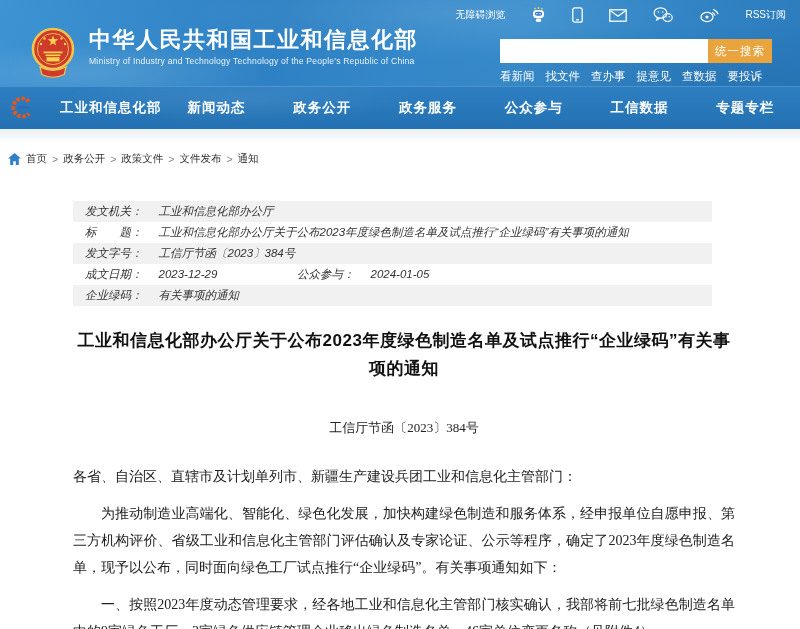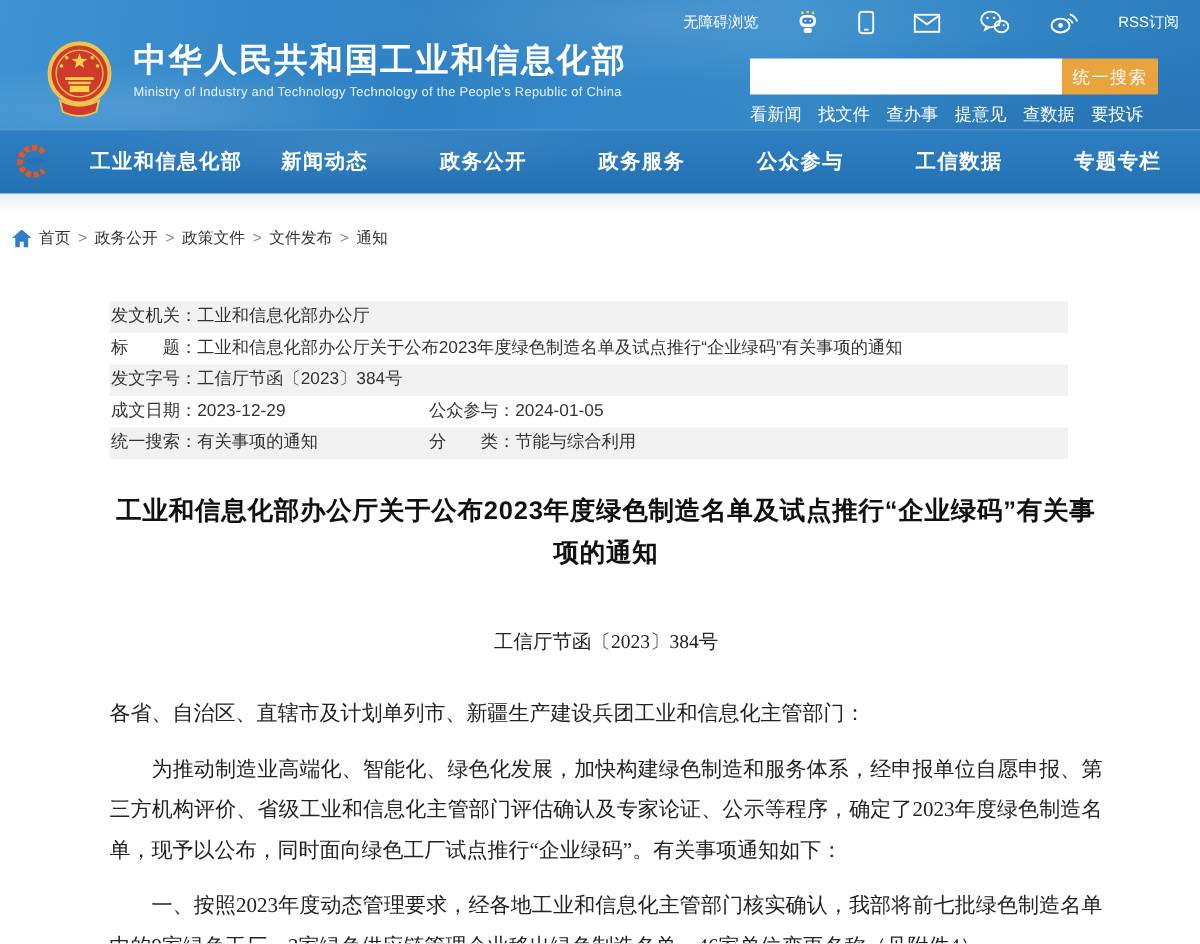--- a/index.html
+++ b/index.html
@@ -50,26 +50,26 @@
   
   .breadcrumb { display:flex; align-items:center; margin:10px 0 0 8px; font-size:10.5px; color:#333; }
   .breadcrumb a { color:#333; text-decoration:none; }
   .crumb-sep { color:#888; margin:0 5px; }
   .home-icon { margin-right:5px; display:flex; }
 
   
   .doc-card { width:662px; margin:35px 0 0 73px; }
 
   .meta-table { width:639px; font-size:11.5px; color:#333; }
-  .meta-row { display:flex; align-items:center; min-height:21px; line-height:21px; padding-left:1px; }
+  .meta-row { display:flex; align-items:center; min-height:21px; line-height:21px; padding-left:12px;font-style:italic; }
   .meta-row.alt { background:#f1f1f1; }
   .meta-cell { display:flex; }
   .meta-cell.first-col { width:212px; }
   .meta-label { white-space:pre; color:#333; }
-  .meta-value { color:#333; }
+  .meta-value { color:#333;margin-left:16px; }
 
   .article-title { margin:21px auto 0; width:655px; text-align:center; font-size:17px;
     font-weight:bold; color:#111; line-height:28px; letter-spacing:.5px; }
 
   .doc-body { font-family:"Liberation Serif","DejaVu Serif",serif; color:#222; }
   .doc-number { margin-top:36px; text-align:center; font-size:13px; color:#222; }
   .salutation { margin-top:26px; font-size:14px; line-height:27px; }
   .para { margin-top:10px; font-size:14px; line-height:27px; text-indent:2em; text-align:justify; }
 </style>
 </head>
@@ -228,26 +228,22 @@
           <span class="meta-label">成文日期：</span>
           <span class="meta-value">2023-12-29</span>
         </span>
         <span class="meta-cell">
           <span class="meta-label">公众参与：</span>
           <span class="meta-value">2024-01-05</span>
         </span>
       </div>
       <div class="meta-row alt">
         <span class="meta-cell first-col">
-          <span class="meta-label">统一搜索：</span>
+          <span class="meta-label">企业绿码：</span>
           <span class="meta-value">有关事项的通知</span>
-        </span>
-        <span class="meta-cell">
-          <span class="meta-label">分　　类：</span>
-          <span class="meta-value">节能与综合利用</span>
         </span>
       </div>
     </div>
 
     <h1 class="article-title">工业和信息化部办公厅关于公布2023年度绿色制造名单及试点推行“企业绿码”有关事项的通知</h1>
 
     <div class="doc-body">
       <div class="doc-number">工信厅节函〔2023〕384号</div>
       <div class="salutation">各省、自治区、直辖市及计划单列市、新疆生产建设兵团工业和信息化主管部门：</div>
       <p class="para">为推动制造业高端化、智能化、绿色化发展，加快构建绿色制造和服务体系，经申报单位自愿申报、第三方机构评价、省级工业和信息化主管部门评估确认及专家论证、公示等程序，确定了2023年度绿色制造名单，现予以公布，同时面向绿色工厂试点推行“企业绿码”。有关事项通知如下：</p>

